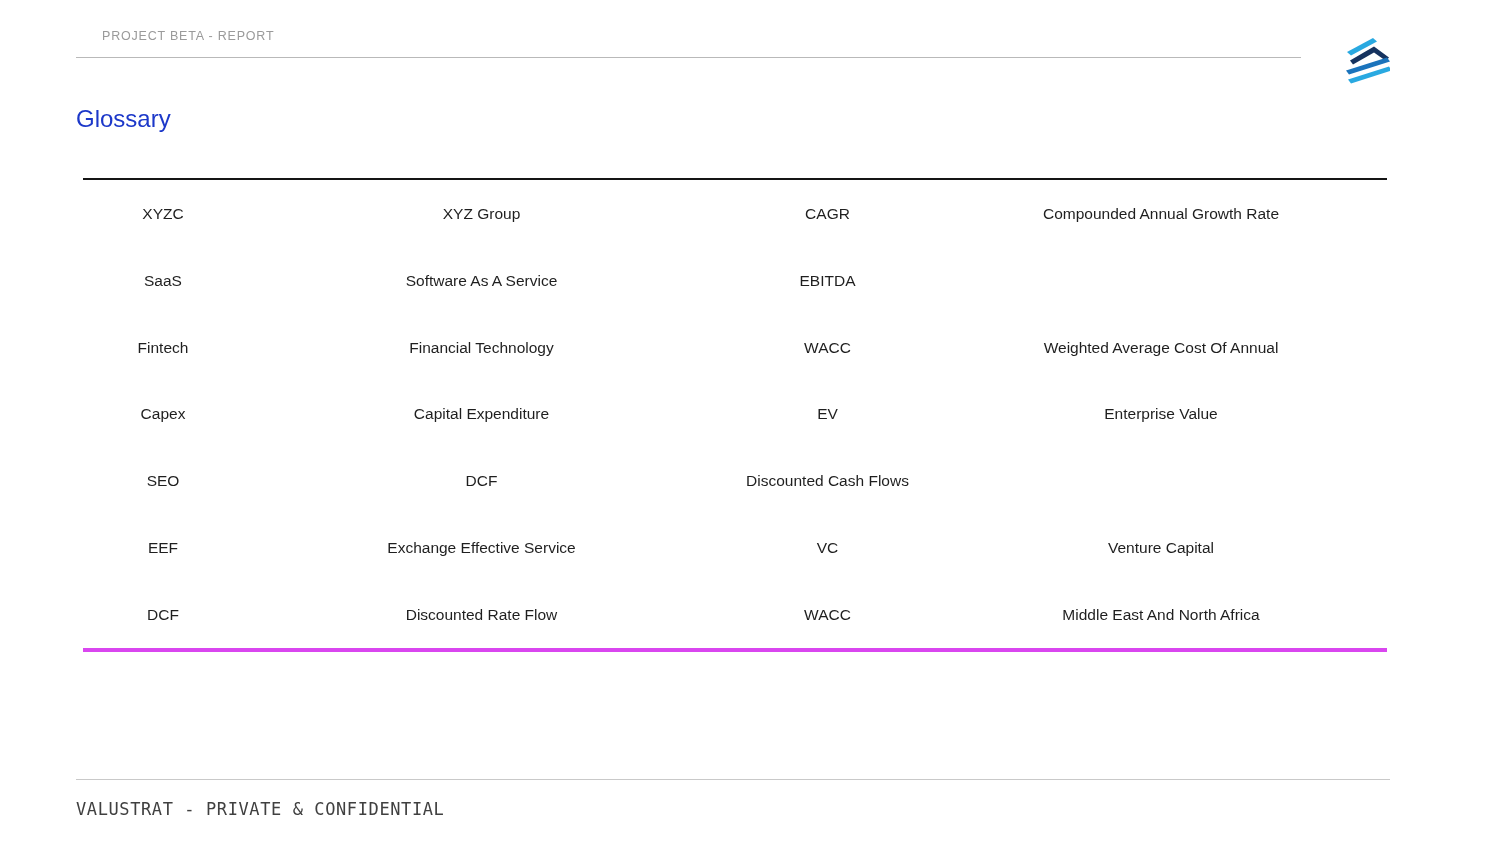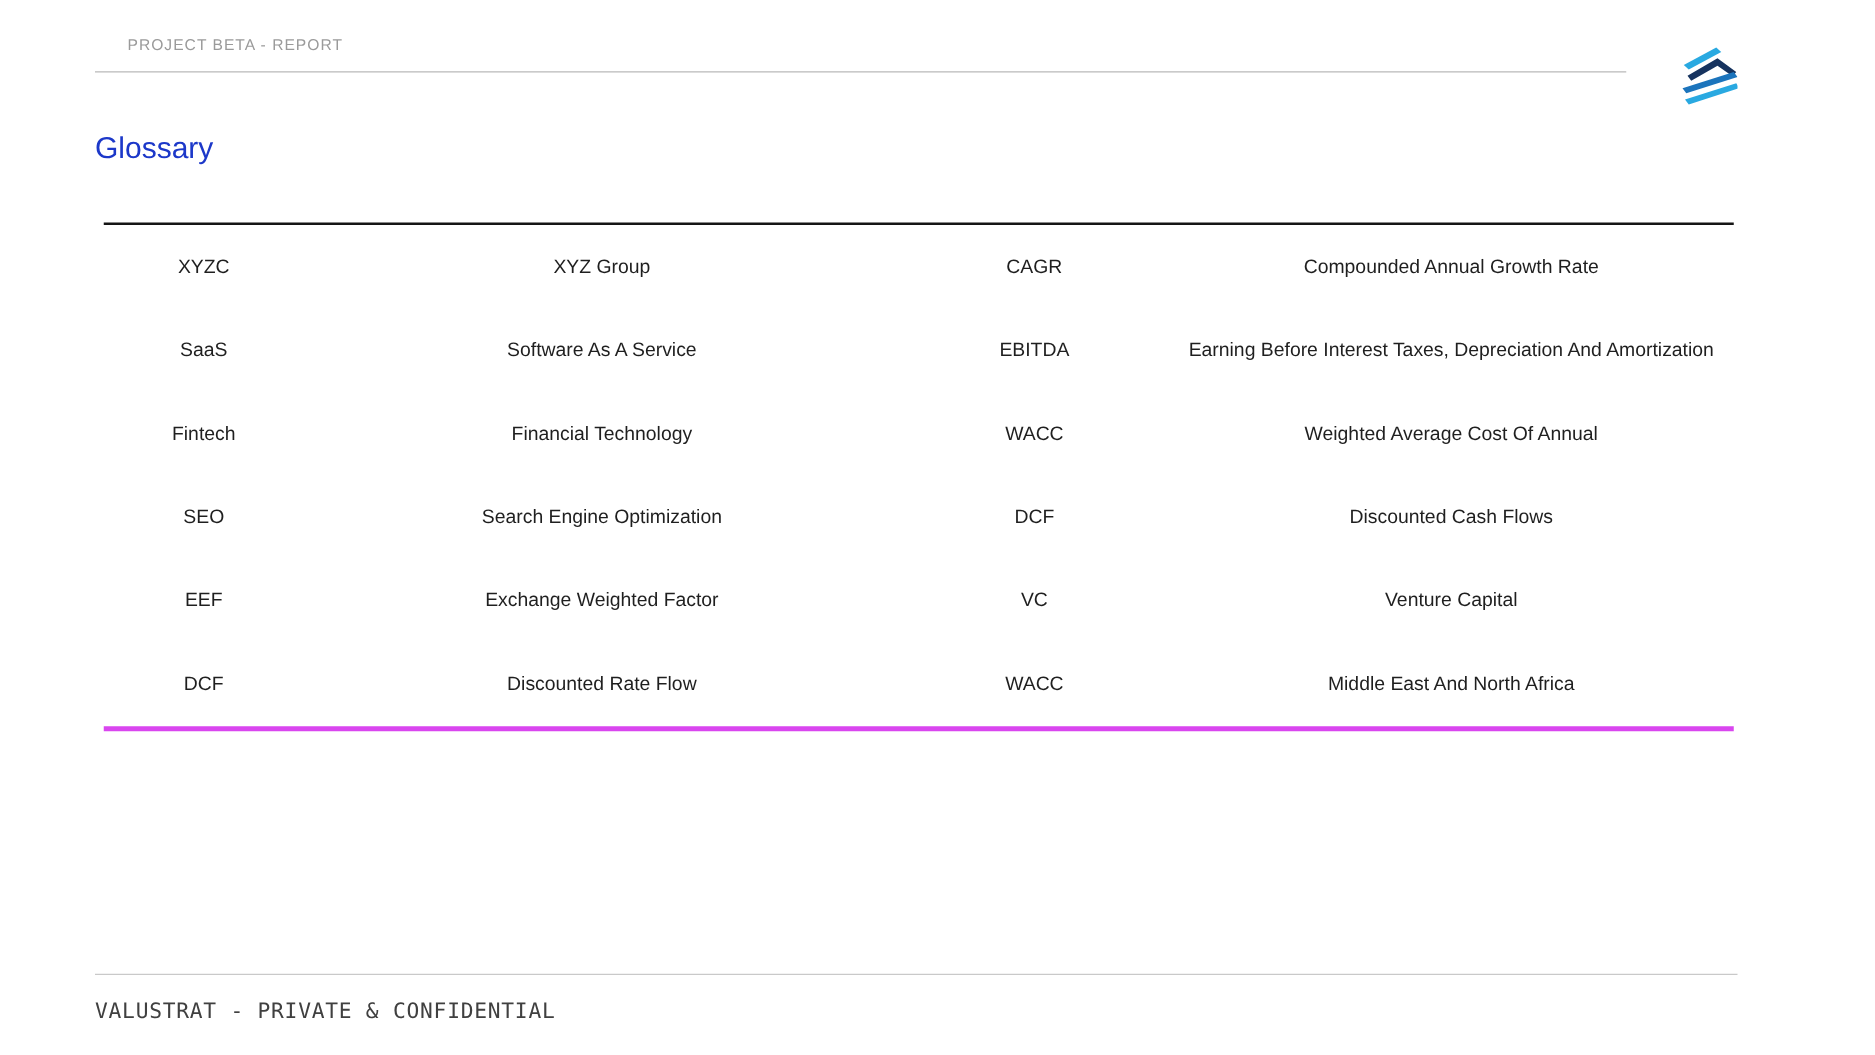--- a/index.html
+++ b/index.html
@@ -119,37 +119,41 @@
     <div class="t-row">
       <div class="cell">XYZC</div>
       <div class="cell">XYZ Group</div>
       <div class="cell">CAGR</div>
       <div class="cell">Compounded Annual Growth Rate</div>
     </div>
     <div class="t-row">
       <div class="cell">SaaS</div>
       <div class="cell">Software As A Service</div>
       <div class="cell">EBITDA</div>
-      <div class="cell">Earning Before Interest Taxes, Depreciation And Amortization</div>
     </div>
     <div class="t-row">
       <div class="cell">Fintech</div>
       <div class="cell">Financial Technology</div>
       <div class="cell">WACC</div>
       <div class="cell">Weighted Average Cost Of Annual</div>
     </div>
     <div class="t-row">
+      <div class="cell">Capex</div>
+      <div class="cell">Capital Expenditure</div>
+      <div class="cell">EV</div>
+      <div class="cell">Enterprise Value</div>
+    </div>
+    <div class="t-row">
       <div class="cell">SEO</div>
-      <div class="cell">Search Engine Optimization</div>
       <div class="cell">DCF</div>
       <div class="cell">Discounted Cash Flows</div>
     </div>
     <div class="t-row">
       <div class="cell">EEF</div>
-      <div class="cell">Exchange Weighted Factor</div>
+      <div class="cell">Exchange Effective Service</div>
       <div class="cell">VC</div>
       <div class="cell">Venture Capital</div>
     </div>
     <div class="t-row">
       <div class="cell">DCF</div>
       <div class="cell">Discounted Rate Flow</div>
       <div class="cell">WACC</div>
       <div class="cell">Middle East And North Africa</div>
     </div>
   </div>

